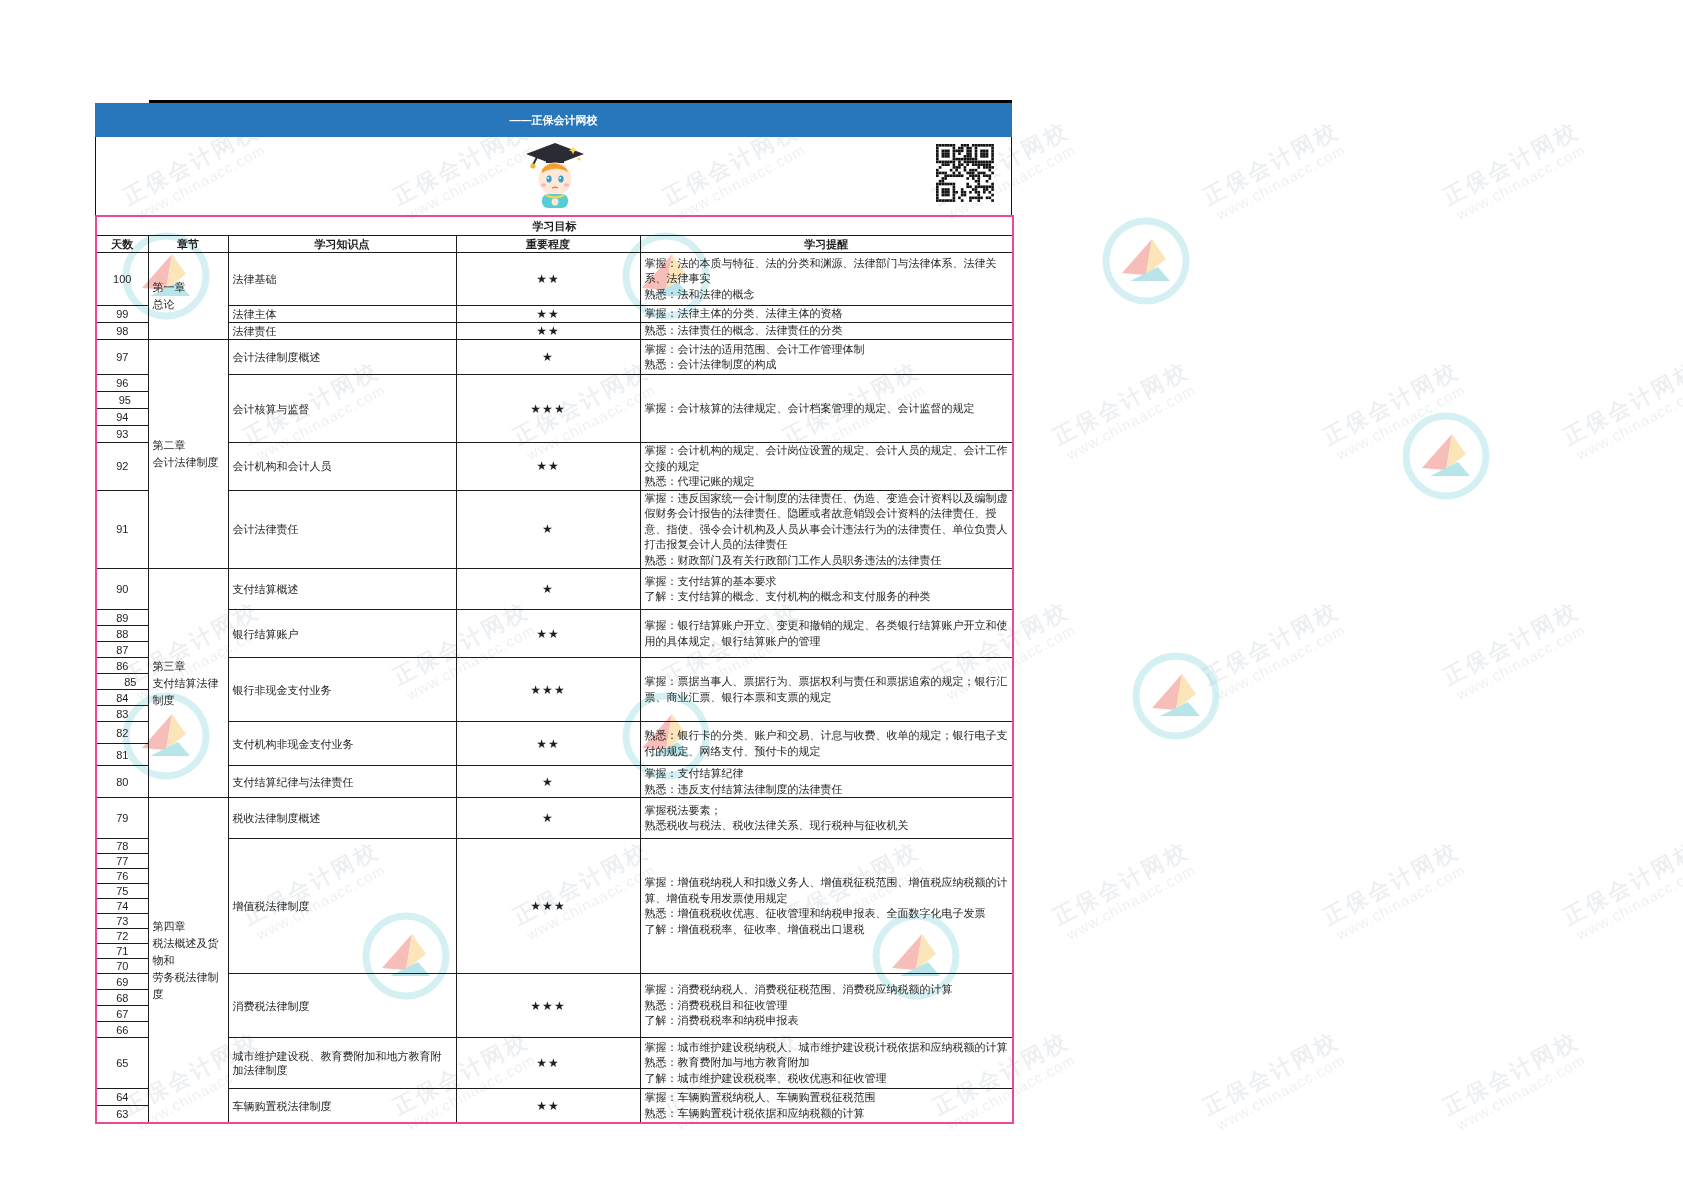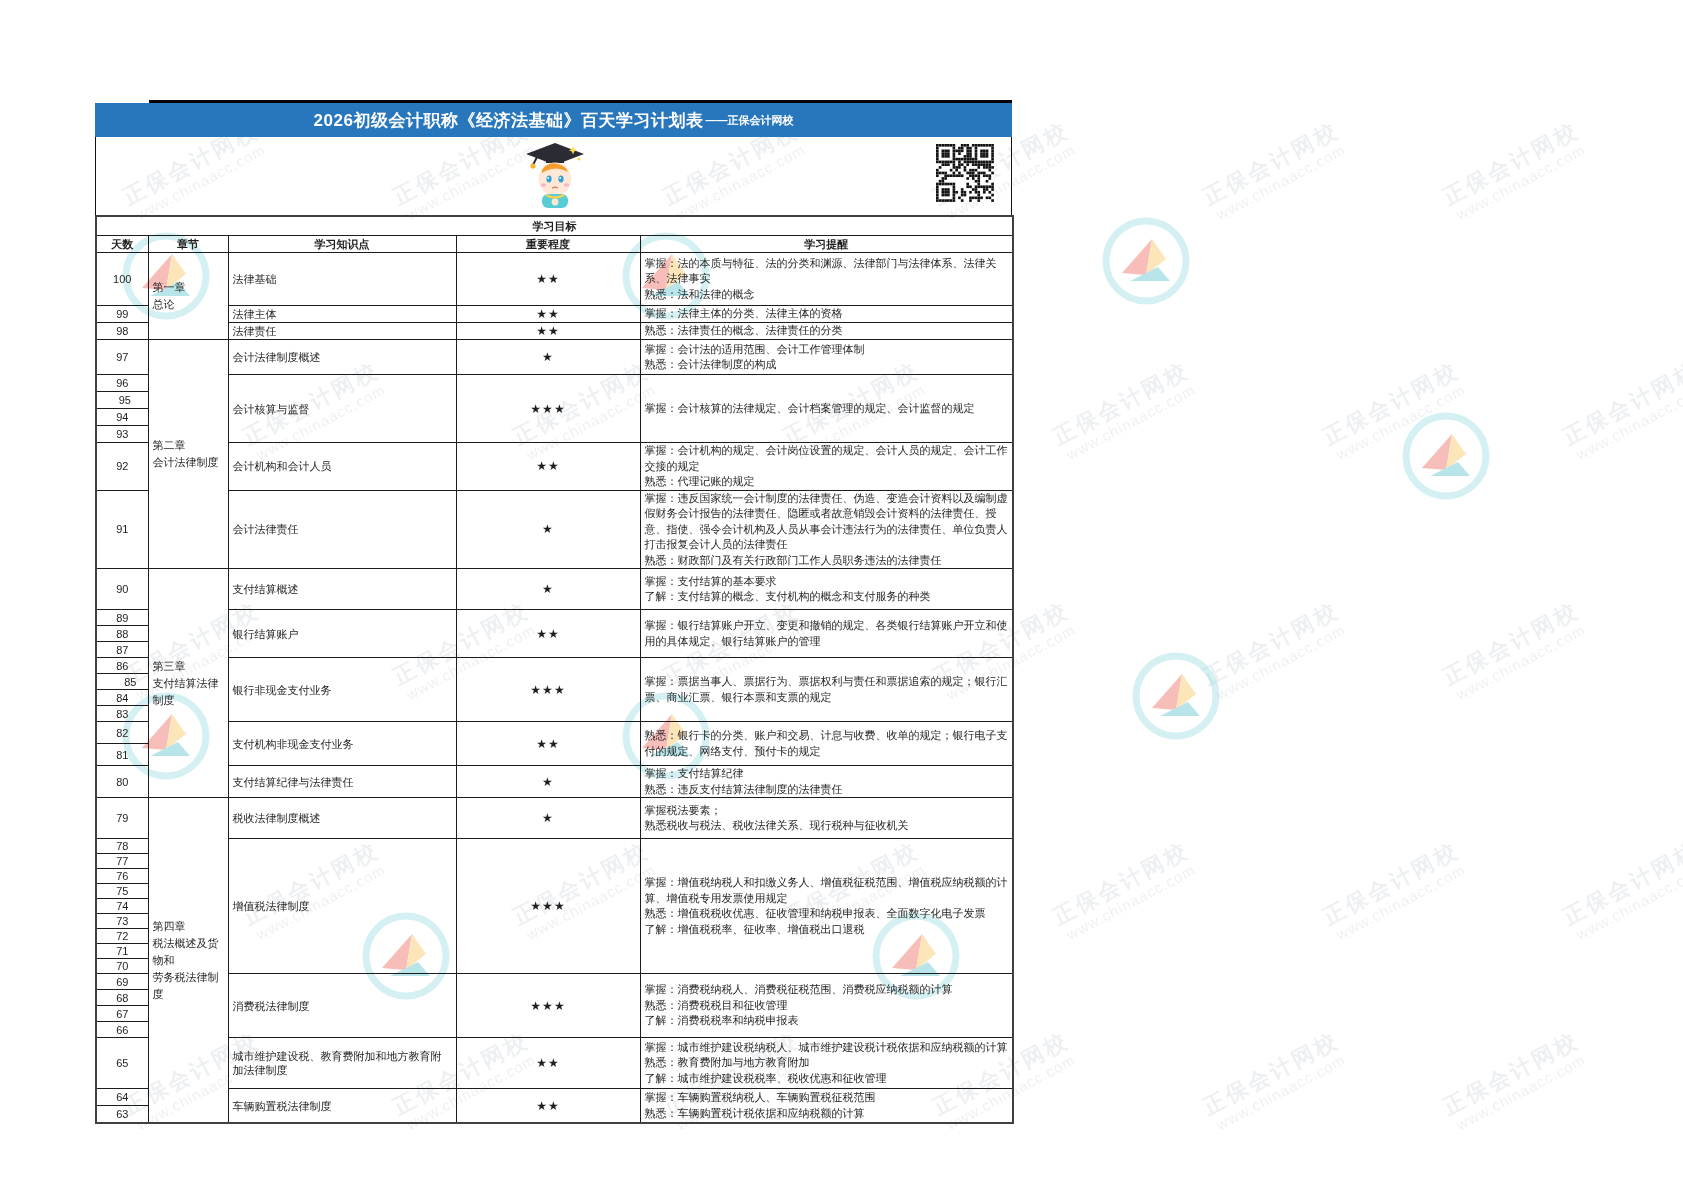--- a/index.html
+++ b/index.html
@@ -17,21 +17,21 @@
   .sheet{position:absolute;left:95px;top:103px;width:917px;z-index:1;}
   .topline{position:absolute;top:-3px;left:54px;right:0;height:3px;background:#000;}
   .title-bar{height:34px;background:#2877bd;color:#fff;display:flex;align-items:center;justify-content:center;gap:2px;}
   .title-main{font-size:17px;font-weight:bold;letter-spacing:.5px;}
   .title-suffix{font-size:11px;font-weight:bold;}
   .promo{height:78px;border-left:1px solid #111;border-right:1px solid #111;position:relative;}
   .mascot{position:absolute;left:428px;top:6px;}
   .promo-text{position:absolute;left:498px;top:11px;width:260px;text-align:center;font-weight:bold;font-size:12.5px;line-height:19px;color:#111;}
   .qr{position:absolute;right:17px;top:7px;width:58px;height:58px;background:#fff;}
   
-  table.plan{width:917px;border-collapse:collapse;table-layout:fixed;font-size:11px;border:2px solid #404040;}
+  table.plan{width:917px;border-collapse:collapse;table-layout:fixed;font-size:11px;border:2px solid #ec4899;}
   table.plan td{border:1px solid #1c1c1c;padding:0 4px;vertical-align:middle;background:transparent;overflow:hidden;}
   tr.section-header td{text-align:center;font-weight:bold;height:16px;padding:1px 0;}
   tr.col-header td{text-align:center;font-weight:bold;height:16px;}
   td.day-cell{text-align:center;}
   td.chapter-cell{text-align:left;white-space:pre-line;line-height:17px;}
   td.topic-cell{text-align:left;line-height:14px;padding:1px 4px;}
   td.stars-cell{text-align:center;font-size:12px;letter-spacing:1px;}
   td.reminder-cell{text-align:left;padding:2px 6px;line-height:15.5px;}
   .reminder-line{margin:0;}
 </style>
@@ -212,21 +212,20 @@
         <polygon points="22,58 52,24 46,60" fill="#e8392f"></polygon>
         <polygon points="46,60 52,24 66,44" fill="#f6b52f"></polygon>
         <polygon points="30,66 58,52 70,66" fill="#2bb3c0"></polygon>
       </svg></div>
   </div>
 
 <div class="sheet">
   <div class="topline"></div>
 
   <div class="title-bar">
-    <span class="title-main">2026初级会计职称《经济法基础》百天学习计划表</span>
     <span class="title-suffix">——正保会计网校</span>
   </div>
 
   <div class="promo">
     <div class="mascot">
       <svg width="62" height="66" viewBox="0 0 62 66">
         <line x1="16" y1="8" x2="9" y2="22" stroke="#2b2b33" stroke-width="2"></line>
         <circle cx="9" cy="23" r="2.6" fill="#f6b52f"></circle>
         <polygon points="31,0 60,11 31,22 2,11" fill="#2b2b33"></polygon>
         <rect x="22" y="13" width="18" height="7" fill="#2b2b33"></rect>

